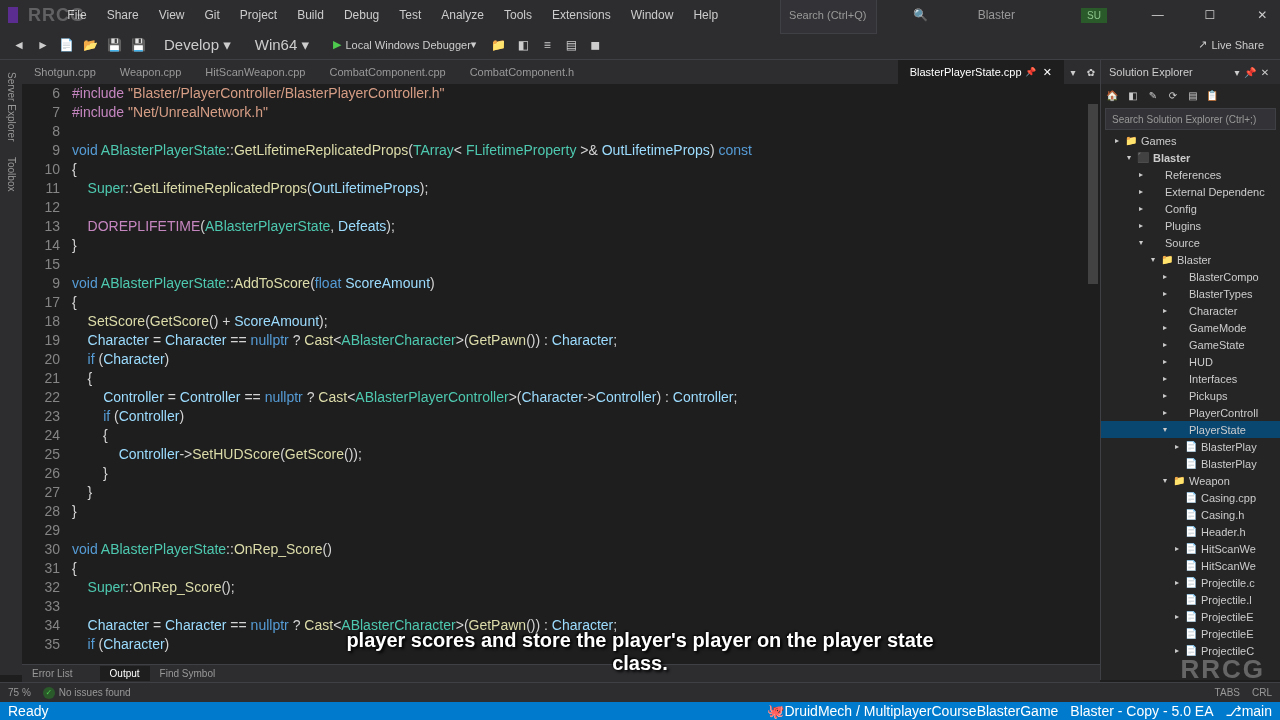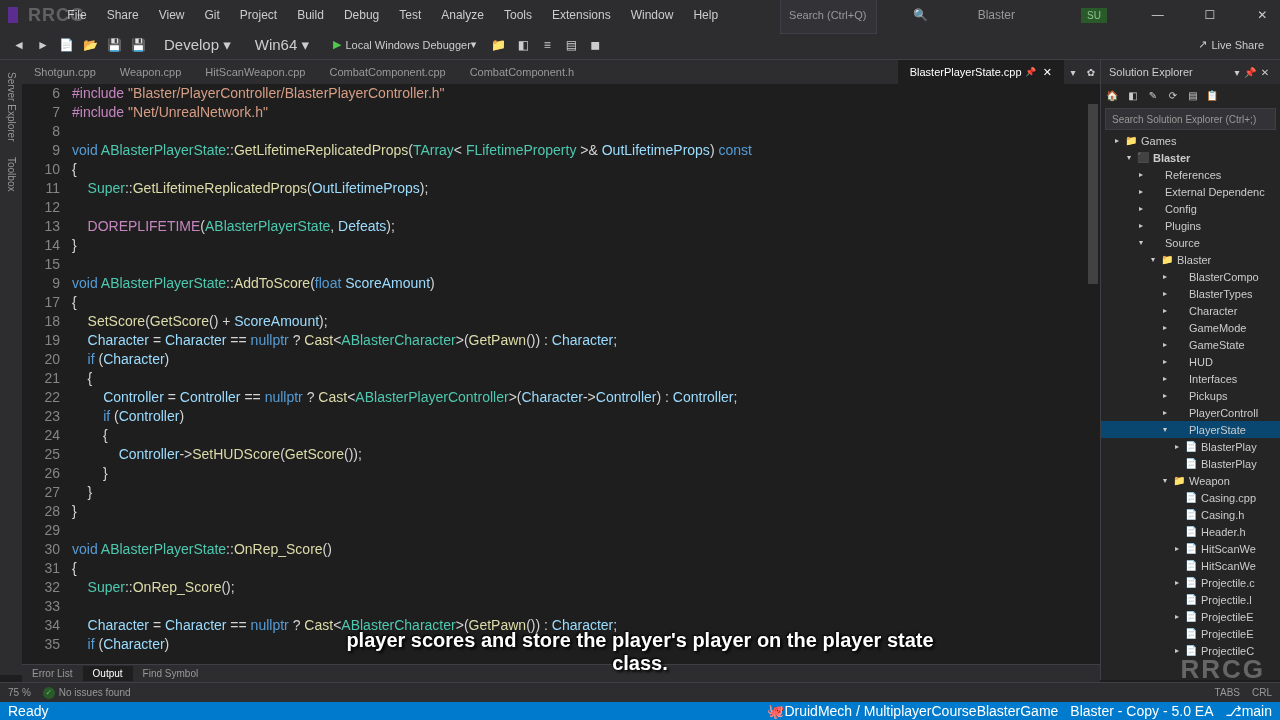--- a/index.html
+++ b/index.html
@@ -81,21 +81,21 @@
   .status-bar { position: absolute; bottom: 18px; left: 0; right: 0; height: 20px; background: #2d2d30; display: flex; align-items: center; padding: 0 8px; font-size: 10px; color: #999; border-top: 1px solid #3f3f46; }
   .status-bar .zoom { margin-right: 12px; }
   .status-bar .issues { display: flex; align-items: center; }
   .status-bar .issues::before { content: "✓"; color: #4ec94e; margin-right: 4px; background: #2a5a2a; border-radius: 50%; width: 12px; height: 12px; display: inline-flex; align-items: center; justify-content: center; font-size: 8px; }
   .status-bar .spacer { flex: 1; }
   .status-bar .stat { margin-left: 12px; }
   
   
   .bottom-tabs { position: absolute; bottom: 38px; left: 22px; right: 180px; height: 18px; background: #2d2d30; display: flex; align-items: center; font-size: 10px; border-top: 1px solid #3f3f46; }
   .bottom-tabs .btab { padding: 2px 10px; color: #999; cursor: pointer; }
-  .bottom-tabs .btab.active { background: #1e1e1e; color: #fff; }
+  .bottom-tabs .btab.active { background: #1e1e1e; color: #fff; margin-left: 17px; }
   
   
   .vs-status { position: absolute; bottom: 0; left: 0; right: 0; height: 18px; background: #007acc; display: flex; align-items: center; padding: 0 8px; font-size: 14px; color: #fff; }
   .vs-status .spacer { flex: 1; }
   .vs-status .stat { margin-left: 12px; display: flex; align-items: center; }
   
   
   .subtitle { position: absolute; bottom: 45px; left: 50%; transform: translateX(-50%); text-align: center; pointer-events: none; z-index: 100; }
   .subtitle .line1 { font-size: 22px; font-weight: bold; color: #fff; text-shadow: 2px 2px 3px #000, -1px -1px 2px #000; }
   .subtitle .line2 { font-size: 20px; font-weight: bold; color: #fff; text-shadow: 2px 2px 3px #000, -1px -1px 2px #000; margin-top: 2px; }

